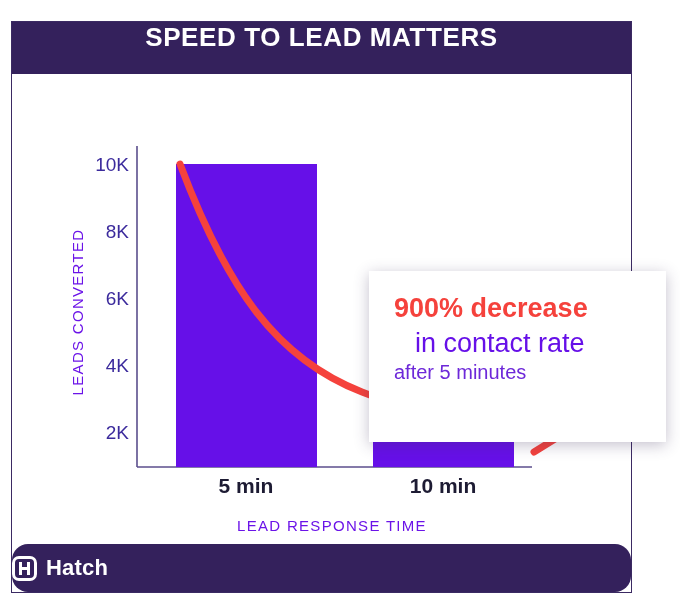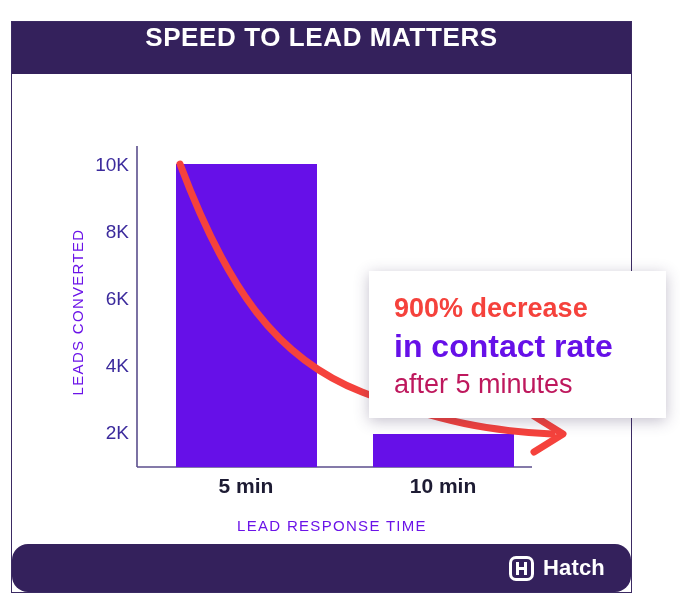--- a/index.html
+++ b/index.html
@@ -51,21 +51,20 @@
   
   #footer-banner {
     position: absolute;
     left: 0;
     bottom: 0;
     width: 100%;
     height: 48px;
     background: #34215c;
     display: flex;
     align-items: center;
-    justify-content: flex-end;
     padding-right: 26px;
     box-sizing: border-box;
     border-radius: 16px;
   }
   #brand-logo {
     display: flex;
     align-items: center;
     gap: 9px;
   }
   .logo-mark {
@@ -151,44 +150,45 @@
     font-family: "Liberation Sans", sans-serif;
     text-anchor: middle;
   }
 
   
   #callout-box {
     position: absolute;
     left: 357px;
     top: 197px;
     width: 297px;
-    height: 147px;
+    height: 171px;
     background: #ffffff;
     box-shadow: 0 3px 14px rgba(60,45,90,0.30);
     box-sizing: border-box;
     padding: 20px 0 0 25px;
   }
   .callout-line {
     font-family: "Liberation Sans", sans-serif;
     line-height: 1.28;
   }
   #callout-line-1 {
     font-size: 27px;
     font-weight: bold;
     color: #f5423c;
   }
   #callout-line-2 {
-    font-size: 32px;
-    font-weight: bold;
-    color: #6610e8;
-  }
-  #callout-line-3 {
     font-size: 27px;
     font-weight: normal;
-    color: #be185d;
+    color: #6610e8;
+    margin-left: 21px;
+  }
+  #callout-line-3 {
+    font-size: 20px;
+    font-weight: normal;
+    color: #6d28d9;
   }
 </style>
 </head>
 <body>
 
 <div id="infographic-card">
 
   <div id="header-banner">
     <div id="header-title">SPEED TO LEAD MATTERS</div>
   </div>

